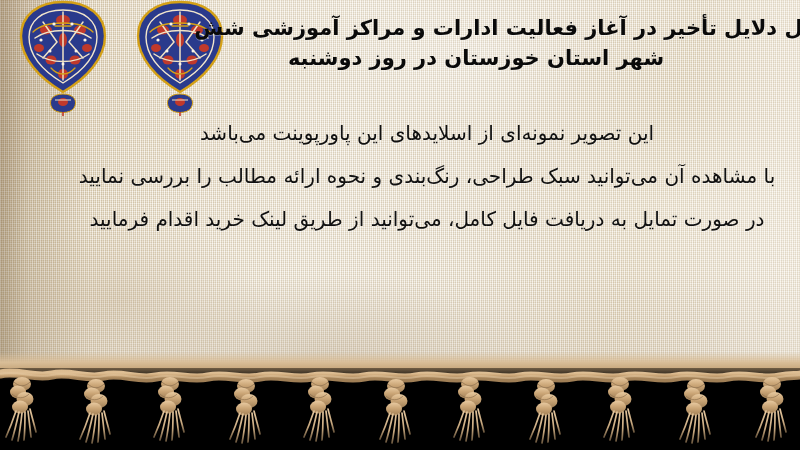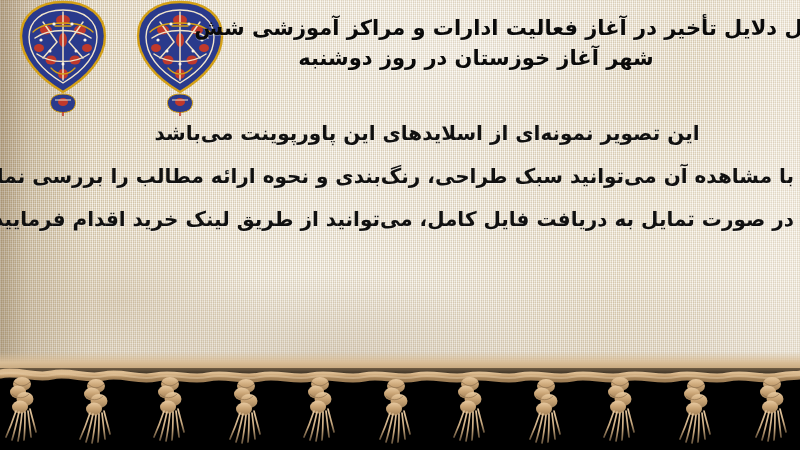--- a/index.html
+++ b/index.html
@@ -110,21 +110,21 @@
   }
 
   .body-block {
     position: absolute;
     top: 112px;
     right: 6px;
     left: 60px;
     text-align: center;
     direction: rtl;
     color: #101010;
-    font-weight: bold;
+    font-weight: normal;
     font-size: 20px;
     line-height: 2.16;
     letter-spacing: -0.2px;
     text-shadow: 0 1px 0 rgba(255,255,255,0.28);
   }
   .body-line { white-space: nowrap; }
 
   
   .fringe-band {
     position: absolute;
@@ -231,21 +231,21 @@
         <use href="#medallion"></use>
       </g>
       <g transform="translate(180,158)">
         <use href="#pendant"></use>
       </g>
     </svg>
   </div>
 
   <div class="title-block">
     <div class="title-line l1">لیل دلایل تأخیر در آغاز فعالیت ادارات و مراکز آموزشی شش</div>
-    <div class="title-line l2">شهر آغاز خوزستان در روز دوشنبه</div>
+    <div class="title-line l2">شهر استان خوزستان در روز دوشنبه</div>
   </div>
 
   <div class="body-block">
     <div class="body-line">این تصویر نمونه‌ای از اسلایدهای این پاورپوینت می‌باشد</div>
     <div class="body-line">با مشاهده آن می‌توانید سبک طراحی، رنگ‌بندی و نحوه ارائه مطالب را بررسی نمایید</div>
     <div class="body-line">در صورت تمایل به دریافت فایل کامل، می‌توانید از طریق لینک خرید اقدام فرمایید</div>
   </div>
 
   <div class="carpet-lip"></div>
 

